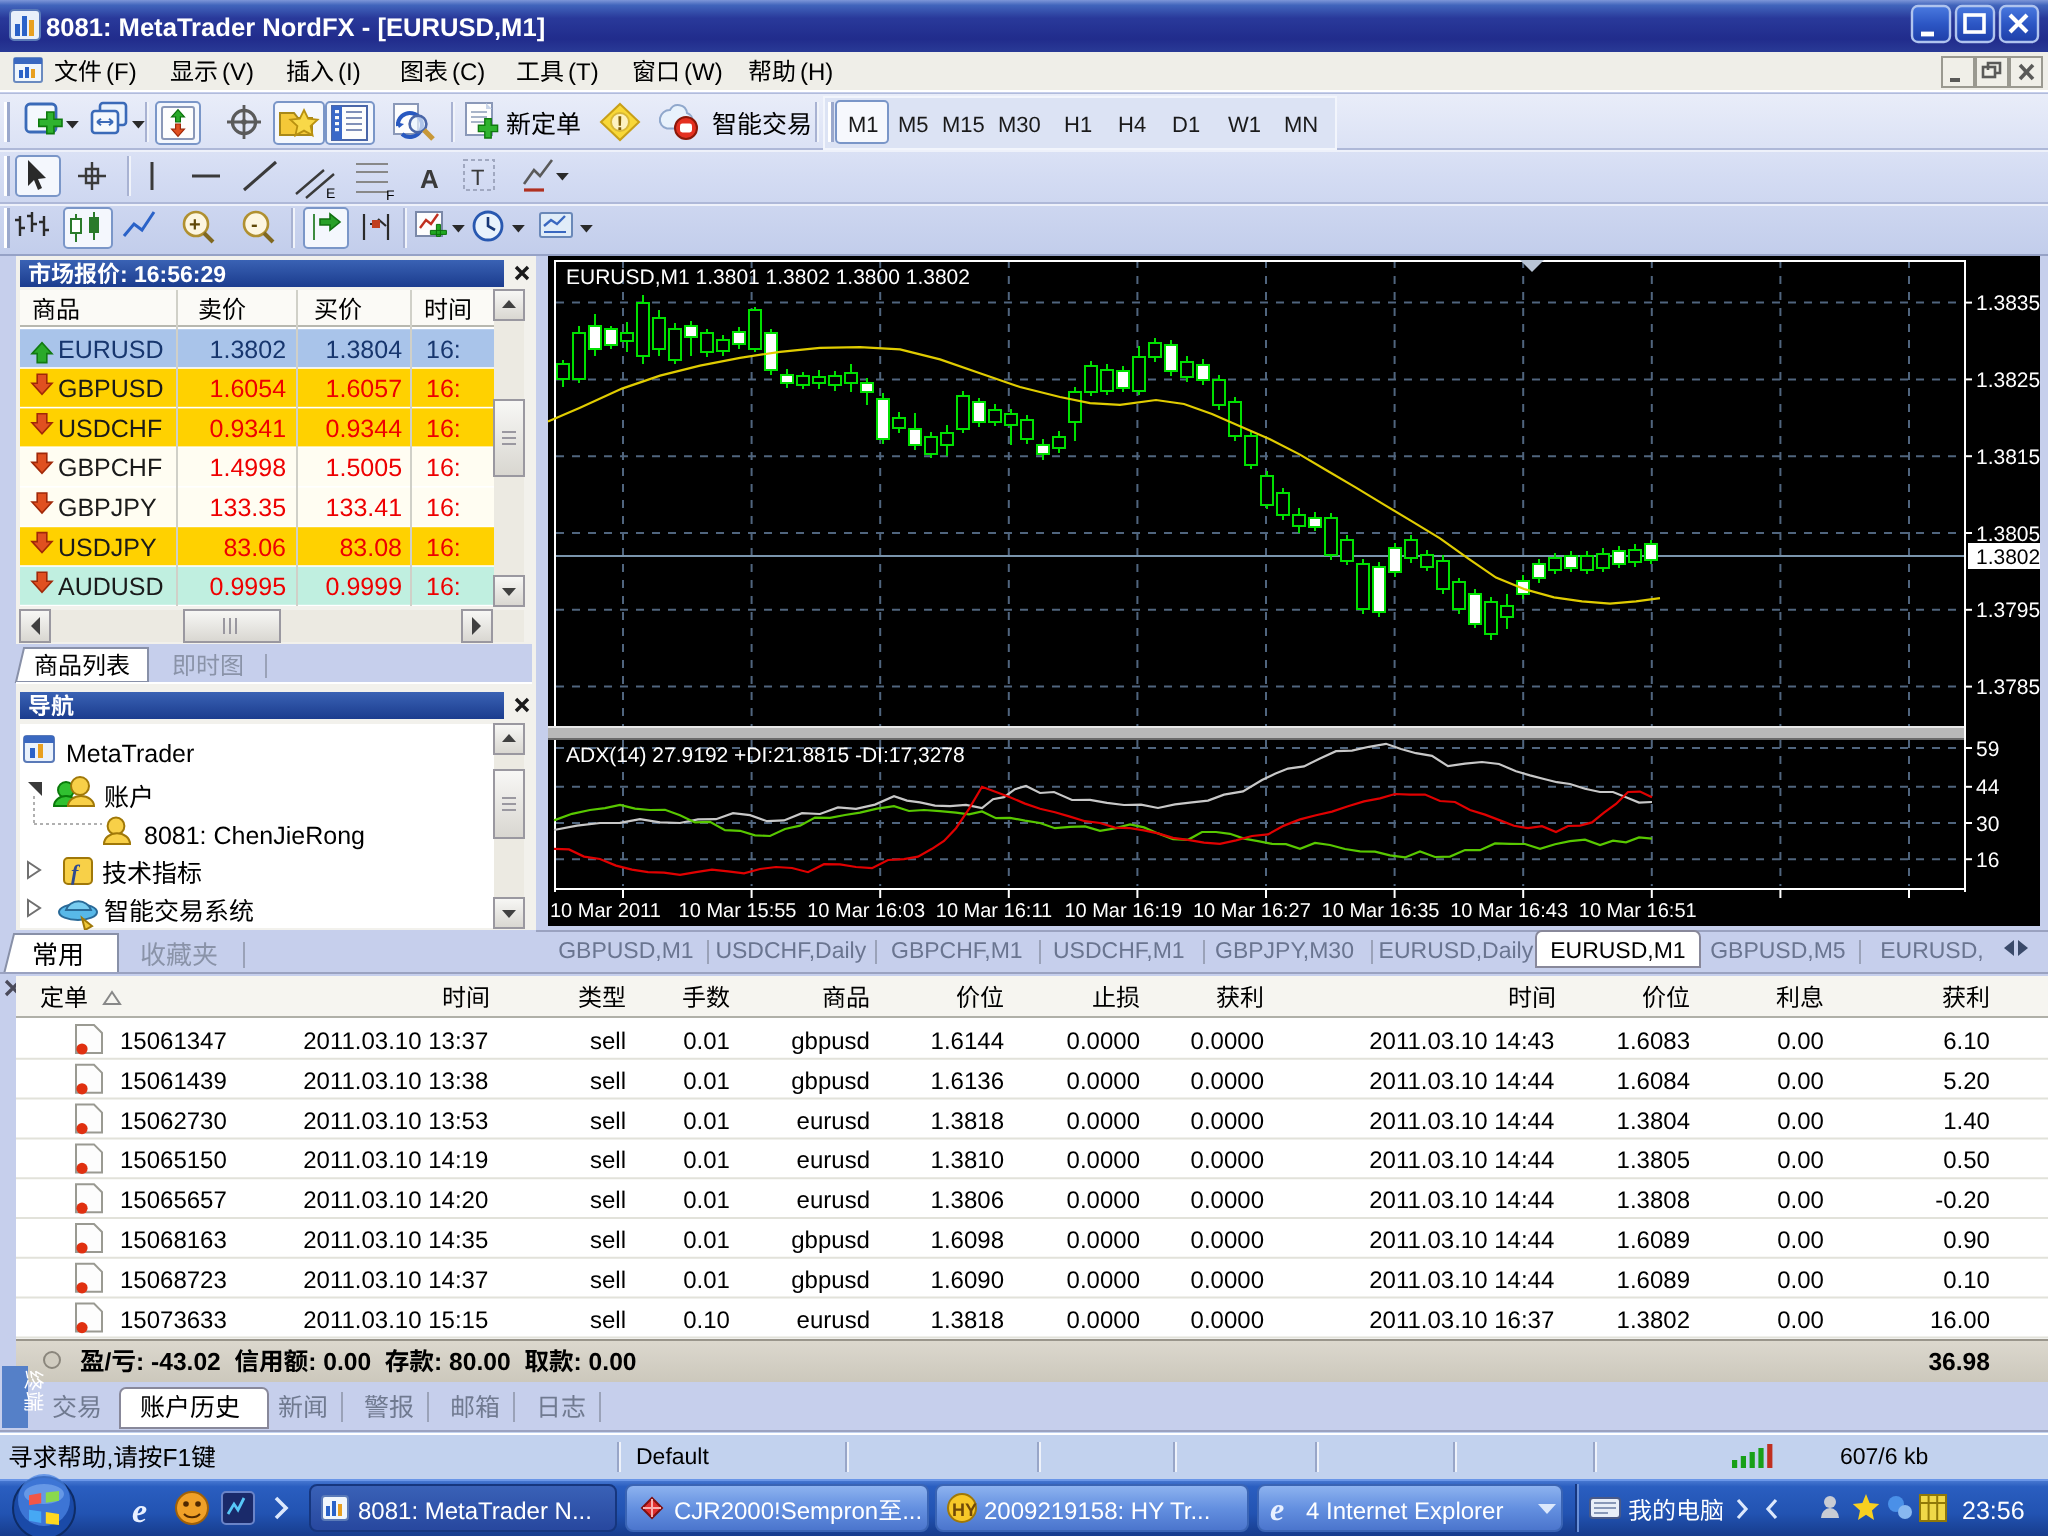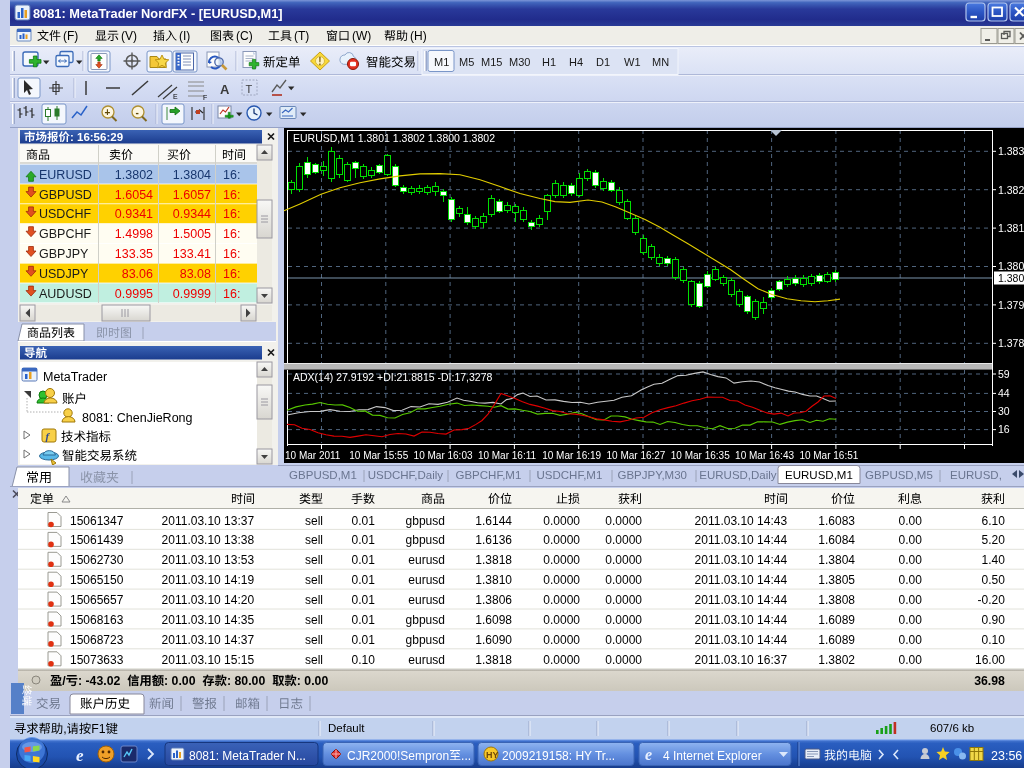--- a/index.html
+++ b/index.html
@@ -1,14 +1,14 @@
 <!DOCTYPE html>
 <html><head><meta charset="utf-8"><title>MetaTrader</title><style>
 html,body{margin:0;padding:0;width:1024px;height:768px;overflow:hidden;background:#c6cfec;font-family:"Liberation Sans",sans-serif;}
-#app{position:relative;width:992px;height:768px;margin-left:10px;}
+#app{position:relative;width:992px;height:768px;}
 svg{position:absolute;top:0;left:0;}
 text{white-space:pre;}
 </style></head><body>
 <div id="app">
     <svg width="1024" height="768" viewBox="0 0 1024 768">
       <defs>
 <linearGradient id="ti" x1="0" y1="0" x2="0" y2="1">
  <stop offset="0" stop-color="#7d96d8"></stop>
           <stop offset="0.1" stop-color="#4165bc"></stop>
  <stop offset="0.35" stop-color="#29399a"></stop>

